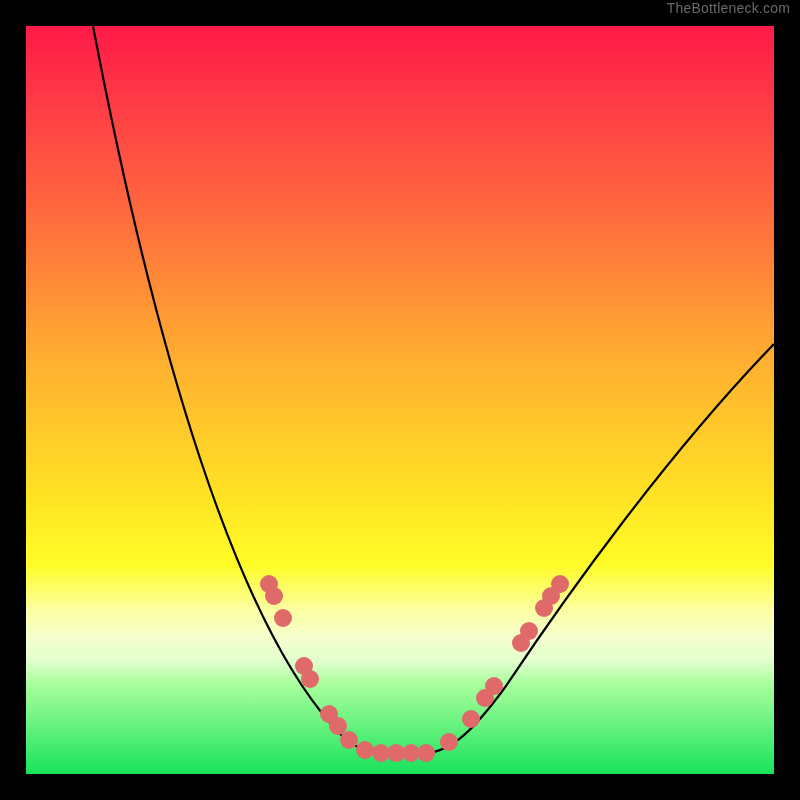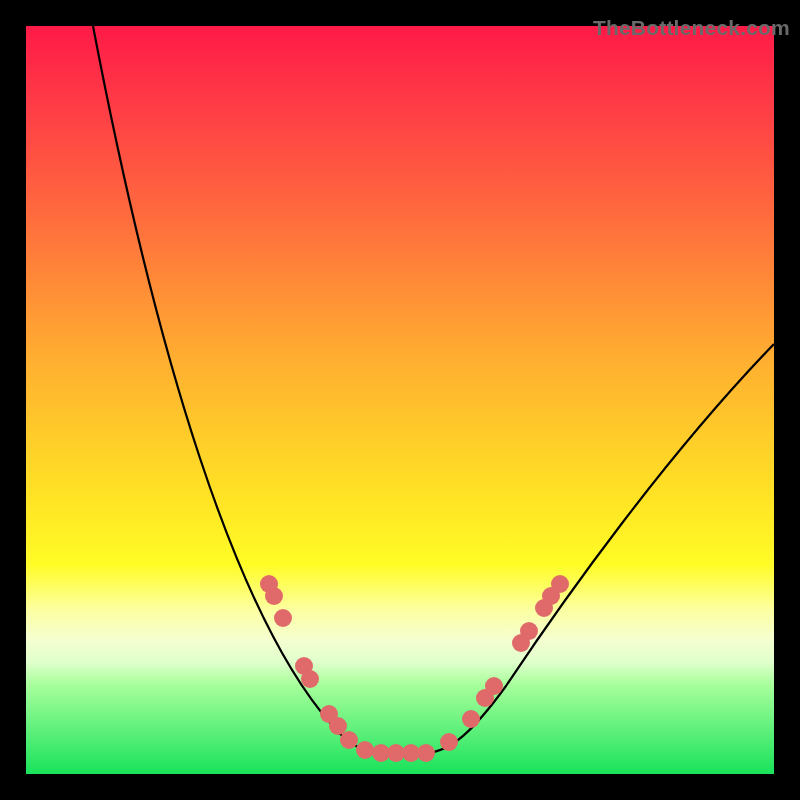--- a/index.html
+++ b/index.html
@@ -27,25 +27,25 @@
       #fffc26 72%,
       #fcffa0 78%,
       #f5ffd0 82%,
       #e0ffcc 85%,
       #a8ff9c 88%,
       #18e25a 100%
     );
   }
   .watermark {
     position: absolute;
-    top: 16px;
+    top: 0;
     right: 10px;
     color: #6a6a6a;
-    font-size: 21px;
-    font-weight: 700;
+    font-size: 14px;
+    font-weight: 400;
     letter-spacing: 0.2px;
   }
   svg.curve {
     position: absolute;
     left: 0;
     top: 0;
     width: 748px;
     height: 748px;
     overflow: visible;
   }

